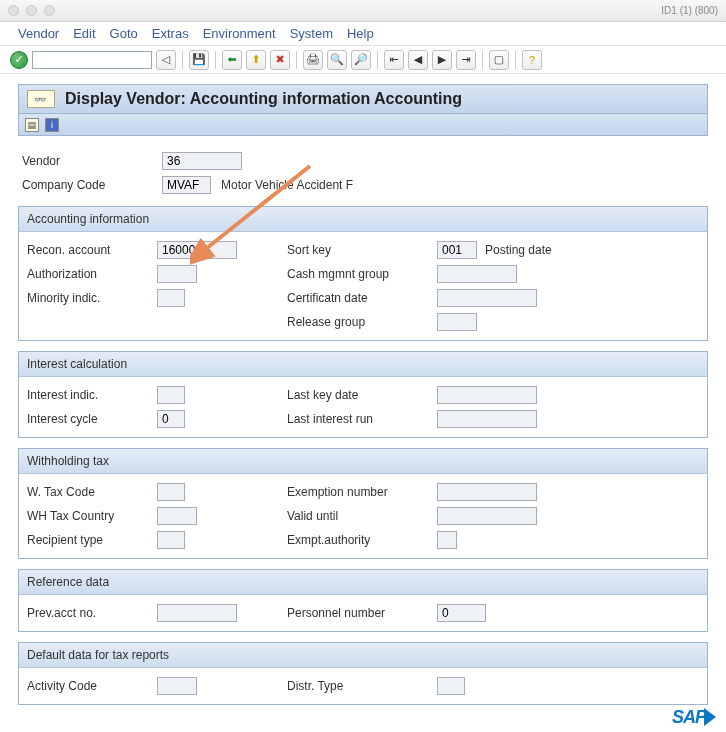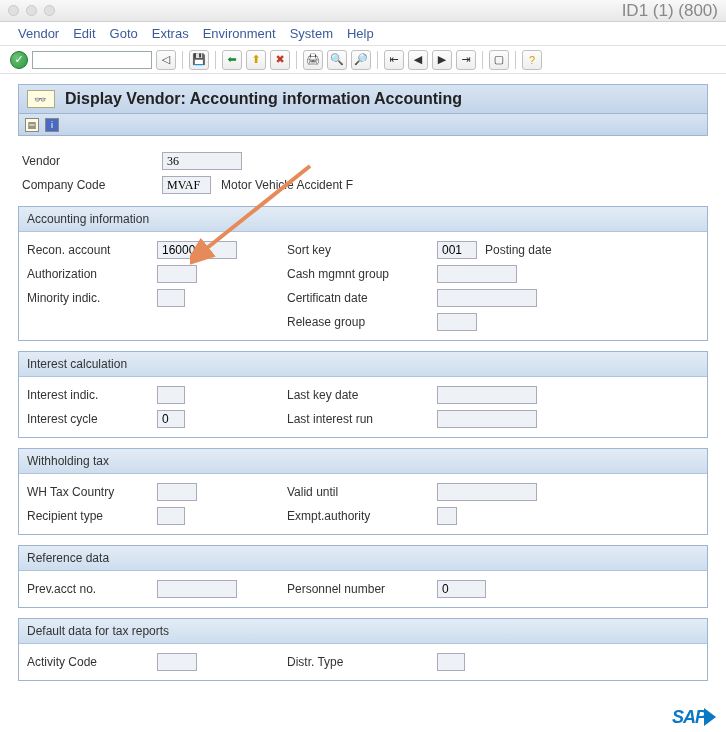--- a/index.html
+++ b/index.html
@@ -1,37 +1,37 @@
 <!DOCTYPE html>
 <html><head>
 <meta charset="utf-8">
 <style>
 * { box-sizing: border-box; margin: 0; padding: 0; }
 body { font-family: Arial, sans-serif; font-size: 12px; background: #fff; color: #333; width: 726px; height: 732px; overflow: hidden; position: relative; }
 .titlebar { height: 22px; background: linear-gradient(#f8f8f8,#e8e8e8); border-bottom: 1px solid #d0d0d0; display: flex; align-items: center; padding: 0 8px; }
 .traffic { display: flex; gap: 7px; }
 .dot { width: 11px; height: 11px; border-radius: 50%; background: #e0e0e0; border: 1px solid #c8c8c8; }
-.titlebar-text { margin-left: auto; color: #888; font-size: 17px; }
+.titlebar-text { margin-left: auto; color: #888; font-size: 10px; }
 .menubar { height: 24px; background: #fff; border-bottom: 1px solid #e0e0e0; display: flex; align-items: center; padding: 0 18px; gap: 14px; color: #3a5a9a; font-size: 13px; }
 .menubar span { cursor: pointer; }
 .toolbar { height: 28px; background: #fff; border-bottom: 1px solid #e0e0e0; display: flex; align-items: center; padding: 0 10px; gap: 4px; }
 .tb-btn { width: 20px; height: 20px; border: 1px solid #c0c0c0; border-radius: 3px; background: linear-gradient(#fdfdfd,#eee); display: flex; align-items: center; justify-content: center; font-size: 11px; cursor: pointer; }
 .tb-check { width: 18px; height: 18px; border-radius: 50%; background: radial-gradient(circle at 35% 35%, #6ec07a, #2a9a3a); border: 1px solid #1a7a2a; display:flex; align-items:center; justify-content:center; color:#fff; font-size:11px; }
 .tb-input { width: 120px; height: 18px; border: 1px solid #9aa; background: #fff; }
 .tb-sep { width: 1px; height: 18px; background: #ccc; margin: 0 2px; }
 .page { padding: 10px 18px 0 18px; }
 .page-title-bar { background: linear-gradient(#d8e4f2,#c2d4ea); border: 1px solid #9db5d0; height: 30px; display: flex; align-items: center; padding: 0 8px; gap: 10px; }
 .page-title-bar .icon-box { width: 28px; height: 18px; border: 1px solid #aa8; background: #fffce0; display:flex; align-items:center; justify-content:center; font-size:10px; }
 .page-title-bar h1 { font-size: 16px; font-weight: bold; color: #222; }
 .subrow { background: linear-gradient(#d8e4f2,#c2d4ea); border-left:1px solid #9db5d0; border-right:1px solid #9db5d0; border-bottom:1px solid #9db5d0; height: 22px; display:flex; align-items:center; padding:0 6px; gap:6px; }
 .mini-ico { width:14px; height:14px; border:1px solid #888; background:#fff; display:inline-flex; align-items:center; justify-content:center; font-size:9px; }
 .header-fields { padding: 14px 4px 8px 4px; }
 .hrow { display:flex; align-items:center; height:22px; margin-bottom:2px; }
 .hlabel { width: 140px; color:#333; }
-.hinput { border:1px solid #aab; background:#eef2f6; padding:1px 4px; height:18px; font-size:12px; font-family:Liberation Serif, serif; }
+.hinput { border:1px solid #aab; background:#eef2f6; padding:1px 4px; height:18px; font-size:12px; font-family:Liberation Sans, sans-serif; }
 .hdesc { margin-left: 10px; color:#333; }
 .group { border:1px solid #9db5d0; margin-bottom:10px; }
 .group-title { background: linear-gradient(#e3ecf6,#cdddee); height:20px; border-bottom:1px solid #b0c4de; padding:12px 8px; display:flex; align-items:center; color:#333; font-size:12px; }
 .group-body { padding:6px 8px; }
 .frow { display:flex; align-items:center; height:24px; }
 .flabel { width: 130px; }
 .fval { width: 130px; }
 .flabel2 { width: 150px; }
 .fval2 { width: 150px; display:flex; align-items:center; gap:8px; }
 .inp { border:1px solid #aab; background:#eef2f6; height:18px; padding:1px 4px; font-size:12px; font-family:inherit; }
@@ -167,20 +167,28 @@
             <input class="inp w100" readonly="" value="" style="">
           </div>
       </div>
     </div>
   </div>
 
   <div class="group">
     <div class="group-title">Withholding tax</div>
     <div class="group-body">
       <div class="frow">
+        <div class="flabel">W. Tax Code</div>
+        <div class="fval"><input class="inp w30" readonly="" value="" style=""></div>
+        <div class="flabel2">Exemption number</div>
+        <div class="fval2">
+            <input class="inp w100" readonly="" value="" style="">
+          </div>
+      </div>
+      <div class="frow">
         <div class="flabel">WH Tax Country</div>
         <div class="fval"><input class="inp w40" readonly="" value="" style=""></div>
         <div class="flabel2">Valid  until</div>
         <div class="fval2">
             <input class="inp w100" readonly="" value="" style="">
           </div>
       </div>
       <div class="frow">
         <div class="flabel">Recipient type</div>
         <div class="fval"><input class="inp w30" readonly="" value="" style=""></div>

